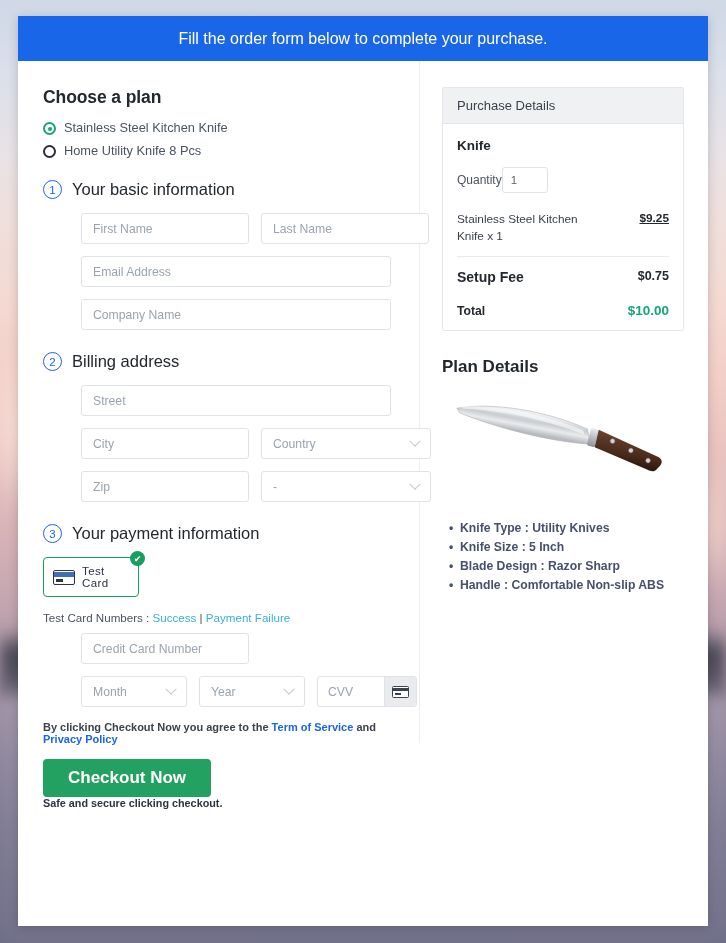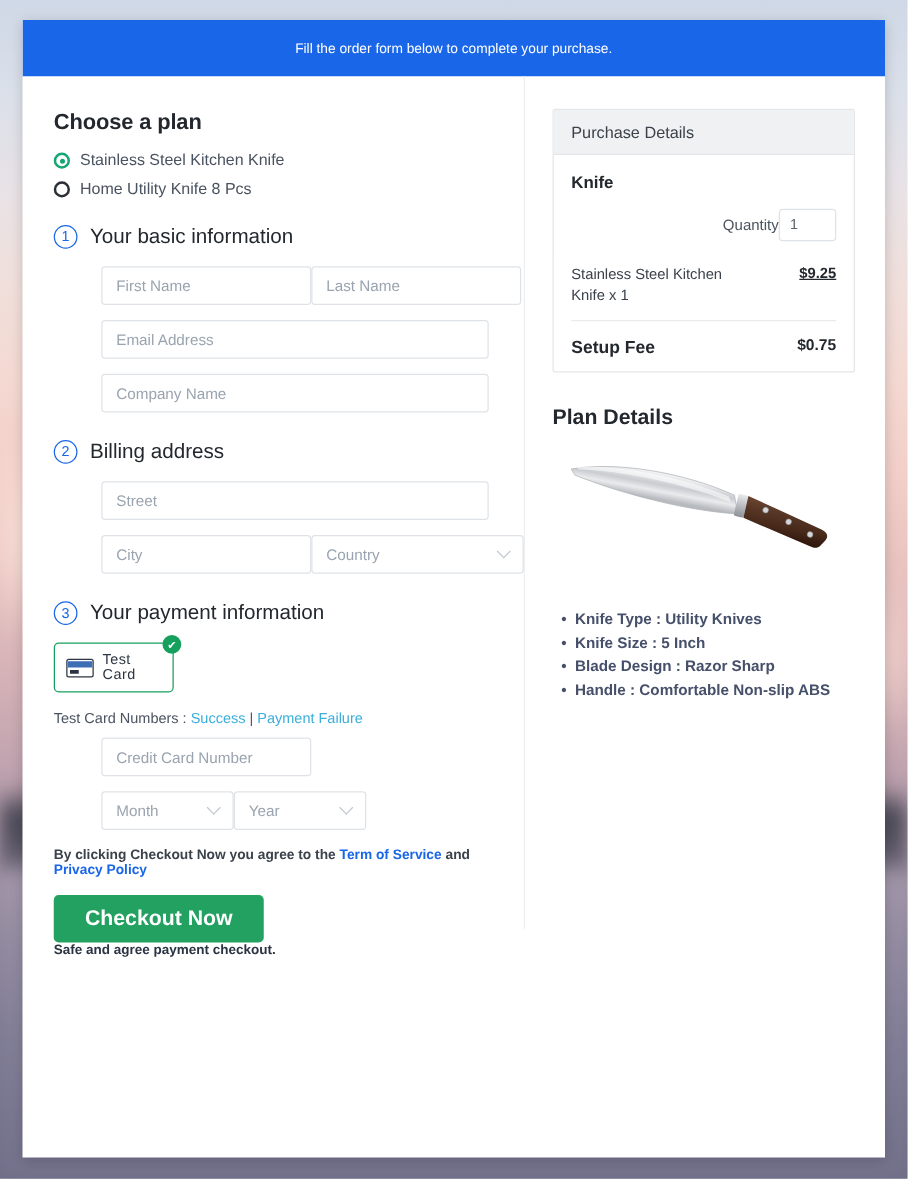--- a/index.html
+++ b/index.html
@@ -54,21 +54,21 @@
     width: 690px; height: 910px;
     background: #ffffff;
     box-shadow: 0 2px 10px rgba(0,0,0,0.18);
     overflow: hidden;
   }
   .banner {
     height: 45px;
     background: #1a66e8;
     color: #ffffff;
     display: flex; align-items: center; justify-content: center;
-    font-size: 11px;
+    font-size: 16px;
   }
   .body-wrap { display: flex; height: 682px; }
   .left-col {
     width: 402px;
     padding: 26px 28px 0 25px;
     border-right: 1px solid #eceef0;
   }
   .right-col { width: 288px; padding: 26px 24px 0 22px; }
 
   h2.section-title {
@@ -95,21 +95,21 @@
   .step { display: flex; align-items: center; margin: 22px 0 14px 0; }
   .step-num {
     width: 19px; height: 19px; border-radius: 50%;
     border: 1.4px solid #1a66e8; color: #1a66e8;
     font-size: 11.5px; display: flex; align-items: center; justify-content: center;
     margin-right: 10px; flex: none;
   }
   .step-label { font-size: 16.5px; font-weight: 500; color: #23282e; }
 
   
-  .row { display: flex; margin-bottom: 12px; padding-left: 38px; }
+  .row { display: flex; gap: 12px; margin-bottom: 12px; padding-left: 38px; }
   .inp {
     height: 31px; border: 1px solid #dfe3e8; border-radius: 3px;
     background: #fff; display: flex; align-items: center;
     padding: 0 11px; font-size: 12.2px; color: #9aa4b0;
     width: 100%;
   }
   .inp.half { width: 168px; flex: none; }
   .inp.full { width: 350px; }
   .sel {
     height: 31px; border: 1px solid #dfe3e8; border-radius: 3px;
@@ -193,21 +193,21 @@
   .safe-txt { font-size: 10.8px; color: #2b3442; font-weight: 700; }
 
   
   .purchase-box { border: 1px solid #e4e6e9; border-radius: 2px; }
   .purchase-head {
     background: #f0f1f3; border-bottom: 1px solid #e4e6e9;
     padding: 10px 14px; font-size: 13px; color: #3b424b;
   }
   .purchase-body { padding: 14px 14px 12px 14px; }
   .prod-name { font-size: 13.5px; font-weight: 700; color: #23282e; margin-bottom: 14px; }
-  .qty-row { display: flex; align-items: center; justify-content: flex-end; margin-bottom: 18px; }
+  .qty-row { display: flex; align-items: center; justify-content: flex-start; margin-bottom: 18px; }
   .qty-label { font-size: 12px; color: #4a5360; }
   .qty-input {
     width: 46px; height: 26px; border: 1px solid #dfe3e8; border-radius: 3px;
     display: flex; align-items: center; padding-left: 8px; font-size: 11.5px; color: #5b636d;
   }
   .line-row { display: flex; justify-content: space-between; align-items: flex-start; }
   .line-name { font-size: 11.8px; color: #3b424b; line-height: 1.4; max-width: 150px; }
   .line-amt { font-size: 11.8px; color: #23282e; font-weight: 700; white-space: nowrap; text-decoration: underline; }
   .hr { height: 1px; background: #e9ebee; margin: 12px 0; }
   .setup-name { font-size: 14px; font-weight: 700; color: #23282e; }
@@ -281,20 +281,27 @@
       <div class="row">
         <div class="inp full">Street</div>
       </div>
       <div class="row">
         <div class="inp half">City</div>
         <div class="sel">
           <span>Country</span>
           <span class="chev"></span>
         </div>
       </div>
+      <div class="row">
+        <div class="inp half">Zip</div>
+        <div class="sel">
+          <span>-</span>
+          <span class="chev"></span>
+        </div>
+      </div>
 
       <div class="step">
         <span class="step-num">3</span>
         <span class="step-label">Your payment information</span>
       </div>
 
       <div class="testcard">
         <span class="card-glyph"></span>
         <span class="testcard-label">Test Card</span>
         <span class="check-badge">✔</span>
@@ -310,30 +317,36 @@
 
       <div class="row">
         <div class="sel" style="width:106px;">
           <span>Month</span>
           <span class="chev"></span>
         </div>
         <div class="sel" style="width:106px;">
           <span>Year</span>
           <span class="chev"></span>
         </div>
+        <div class="cvv-wrap">
+          <div class="cvv-text">CVV</div>
+          <div class="cvv-btn">
+            <span class="cvv-glyph"></span>
+          </div>
+        </div>
       </div>
 
       <div class="terms">
         <span>By clicking Checkout Now you agree to the </span><a href="#">Term of Service</a><span> and </span><a href="#">Privacy Policy</a>
       </div>
 
       <button class="checkout-btn">Checkout Now</button>
 
 
-      <div class="safe-txt">Safe and agree payment checkout.</div>
+      <div class="safe-txt">Safe and secure clicking checkout.</div>
     </div>
 
     <div class="right-col">
 
       <div class="purchase-box">
         <div class="purchase-head">Purchase Details</div>
         <div class="purchase-body">
 
           <div class="prod-name">Knife</div>
 
@@ -347,20 +360,24 @@
             <span class="line-amt">$9.25</span>
           </div>
 
           <div class="hr"></div>
 
           <div class="line-row">
             <span class="setup-name">Setup Fee</span>
             <span class="setup-amt">$0.75</span>
           </div>
 
+          <div class="total-row">
+            <span class="total-name">Total</span>
+            <span class="total-amt">$10.00</span>
+          </div>
         </div>
       </div>
 
       <h2 class="plan-title">Plan Details</h2>
 
       <div class="knife-wrap">
         <svg width="240" height="120" viewBox="0 0 240 120">
           <defs>
             <linearGradient id="blade" x1="0" y1="0" x2="0.25" y2="1">
               <stop offset="0%" stop-color="#fdfdfd"></stop>

